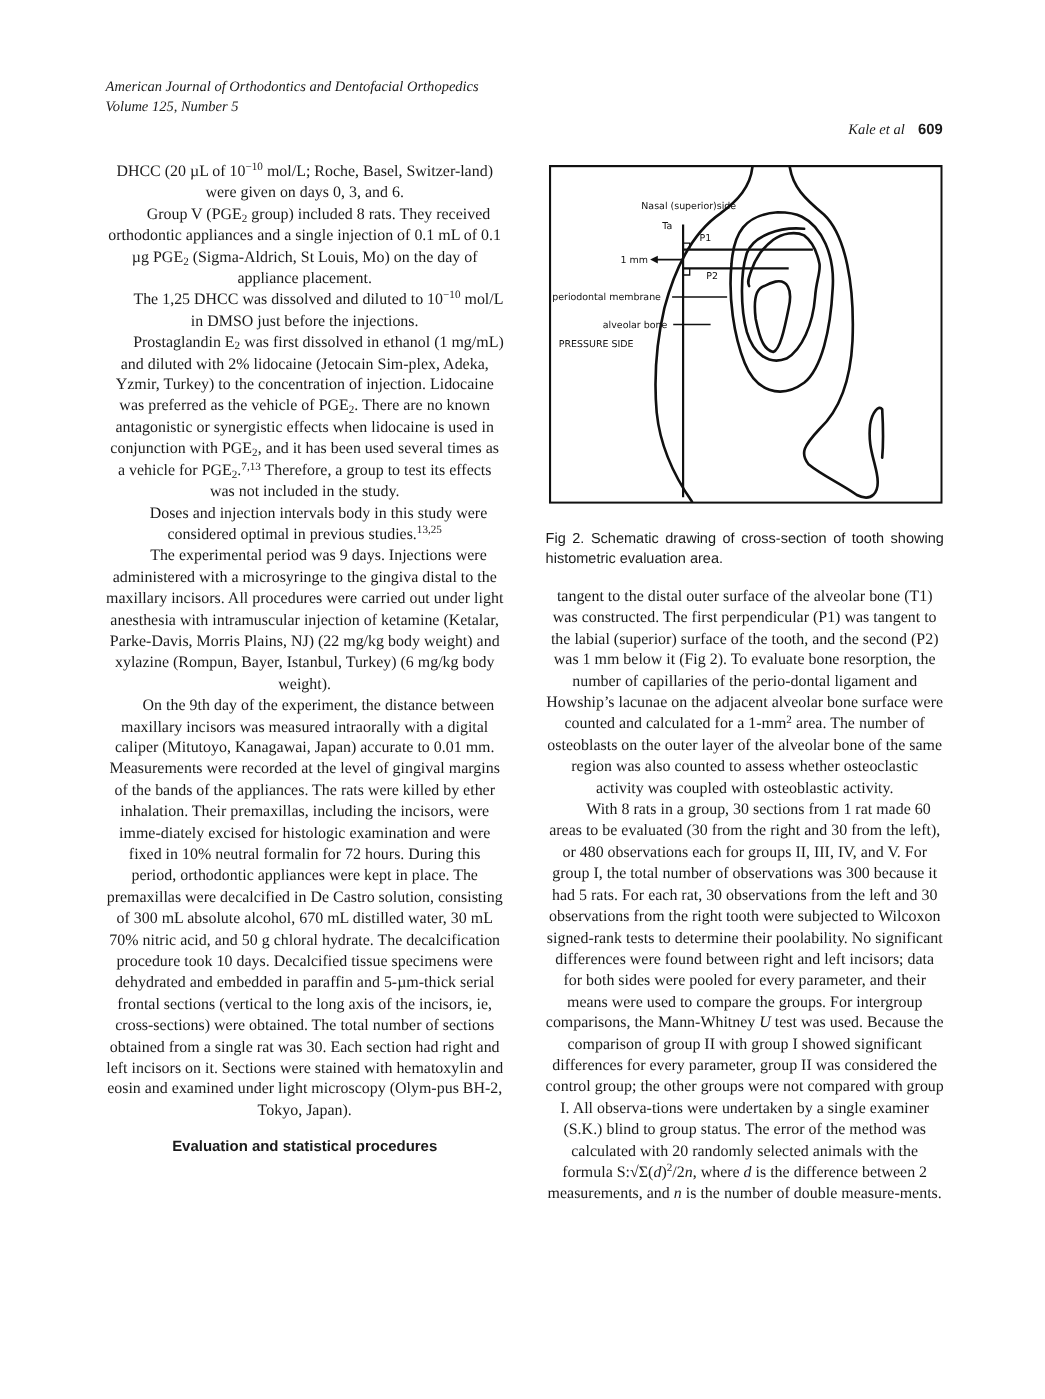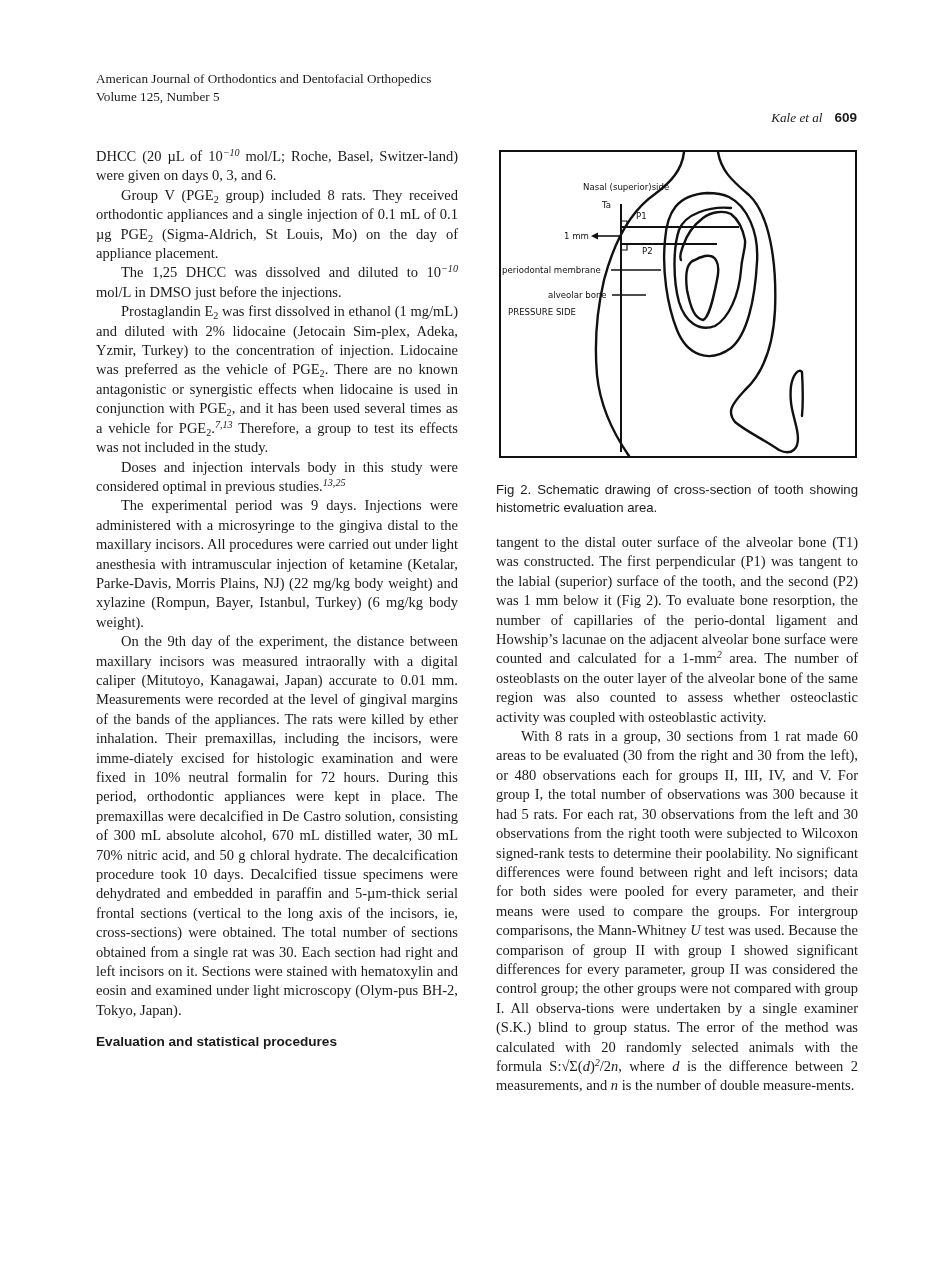--- a/index.html
+++ b/index.html
@@ -1,30 +1,30 @@
 <!DOCTYPE html>
 <html><head>
 <meta charset="utf-8">
 <style>
   html, body { margin: 0; padding: 0; background: #ffffff; }
   body { width: 950px; height: 1272px; position: relative; overflow: hidden; color: #1a1a1a; }
   .serif { font-family: "Liberation Serif", "DejaVu Serif", serif; }
 
-  .running-head { position: absolute; top: 70px; left: 96px; font-size: 13.2px; line-height: 18px; }
+  .running-head { position: absolute; top: 70px; left: 96px; font-size: 13.2px; line-height: 18px; font-style: italic; }
   .running-head-right { position: absolute; top: 70px; right: 93px; font-size: 13.2px; line-height: 18px; margin-top: 39px; }
   .running-head-right .authors { font-style: italic; margin-right: 12px; }
   .running-head-right .pageno { font-family: "Liberation Sans", "DejaVu Sans", sans-serif; font-weight: bold; font-size: 13.5px; }
 
   .col { position: absolute; font-family: "Liberation Serif", "DejaVu Serif", serif; font-size: 14.5px; line-height: 19.4px; text-align: justify; hyphens: manual; }
   .col-left  { left: 96px; top: 147px; width: 362px; }
   .col-right { left: 496px; top: 533px; width: 362px; }
-  .col p { margin: 0; text-indent: 0; }
+  .col p { margin: 0; text-indent: 0; text-align: center; }
   .col p.ind { text-indent: 25px; }
   sub, sup { font-size: 70%; line-height: 0; }
-  sup { vertical-align: 0.5em; font-style: italic; }
+  sup { vertical-align: 0.5em; }
   sub { vertical-align: -0.25em; }
 
   .section-heading { font-family: "Liberation Sans", "DejaVu Sans", sans-serif; font-weight: bold; font-size: 13.6px; margin: 12px 0 7px 0 !important; text-align: left; }
 
   .figure { position: absolute; left: 499px; top: 150px; width: 308px; height: 308px; }
   .figure svg { display: block; }
   .fig-label { font-family: "DejaVu Sans", "Liberation Sans", sans-serif; font-size: 8.6px; fill: #111; }
 
   .caption { position: absolute; left: 496px; top: 481px; width: 362px; font-family: "Liberation Sans", "DejaVu Sans", sans-serif; font-size: 13.2px; line-height: 17.8px; text-align: justify; }
   .caption .fig-num { font-weight: normal; }

